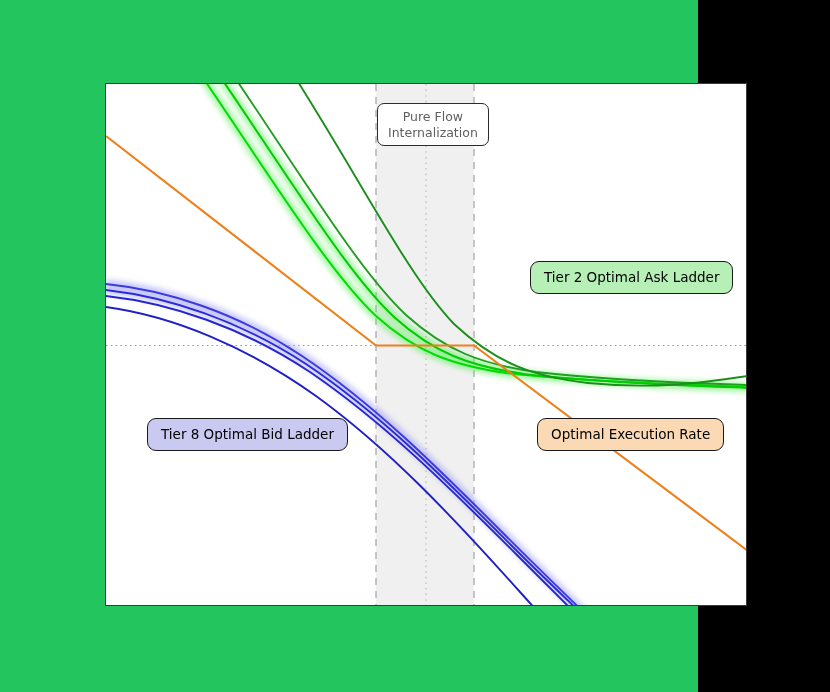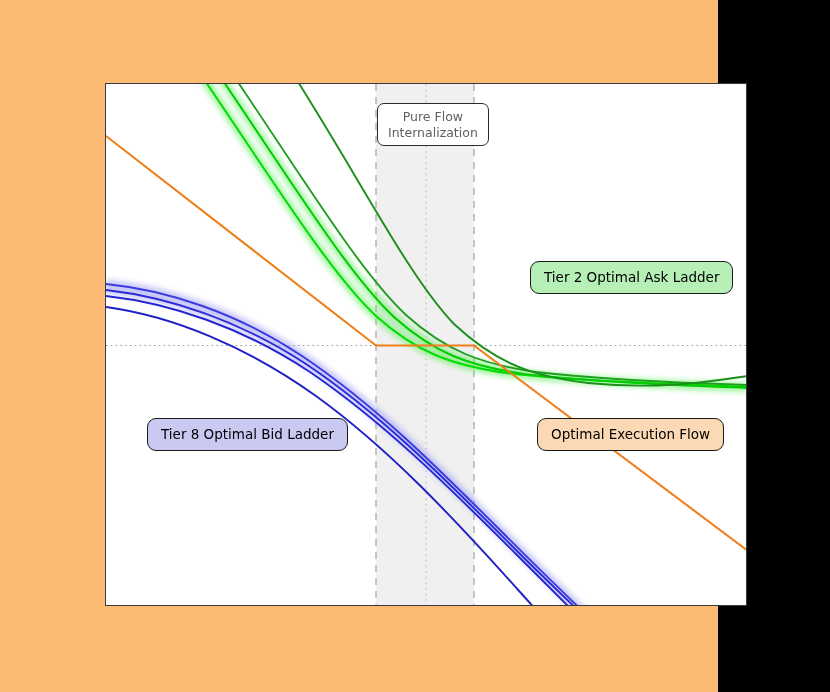--- a/index.html
+++ b/index.html
@@ -10,22 +10,21 @@
   body {
     width: 830px;
     height: 692px;
     overflow: hidden;
     font-family: "DejaVu Sans", sans-serif;
   }
   #figure {
     position: relative;
     width: 698px;
     height: 692px;
-    background: #fdba74;
-    padding-left: 20px;
+    background: #22c55e;
   }
   #plot-area {
     position: absolute;
     left: 105px;
     top: 83px;
     width: 642px;
     height: 523px;
     background: #ffffff;
     border: 1px solid #3a3a3a;
     box-sizing: border-box;
@@ -153,15 +152,15 @@
     </svg>
   </div>
 
   <div class="annot" id="annot-pure">Pure Flow
 Internalization</div>
 
   <div class="annot" id="annot-ask">Tier 2 Optimal Ask Ladder</div>
 
   <div class="annot" id="annot-bid">Tier 8 Optimal Bid Ladder</div>
 
-  <div class="annot" id="annot-exec">Optimal Execution Flow</div>
+  <div class="annot" id="annot-exec">Optimal Execution Rate</div>
 
 </div>
 
 </body></html>

